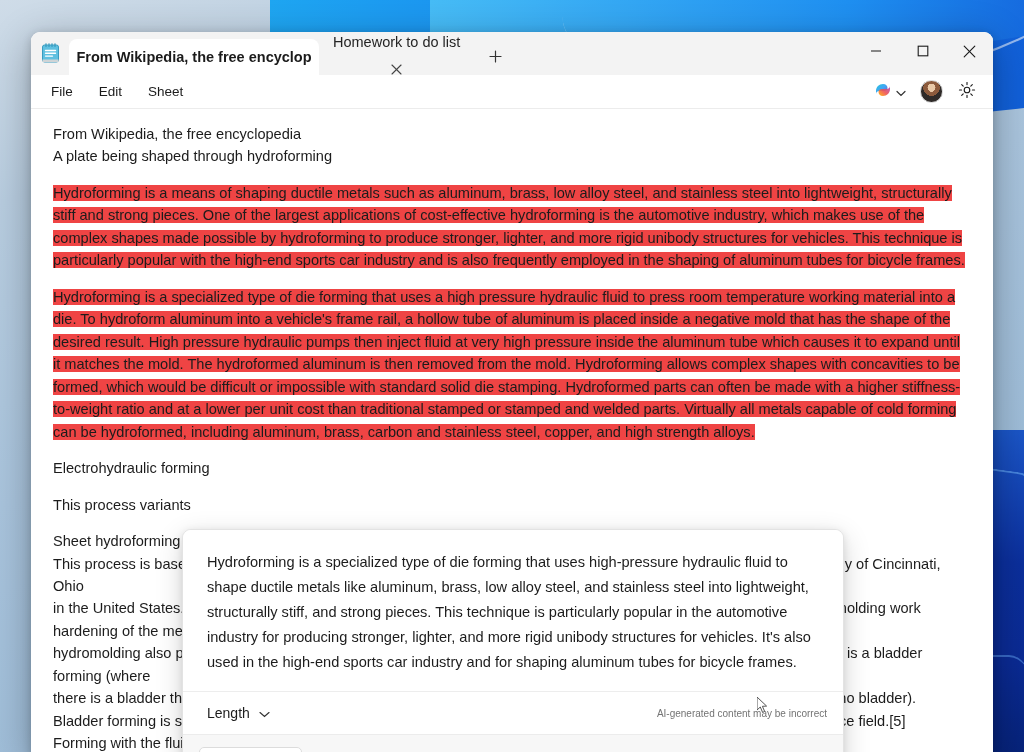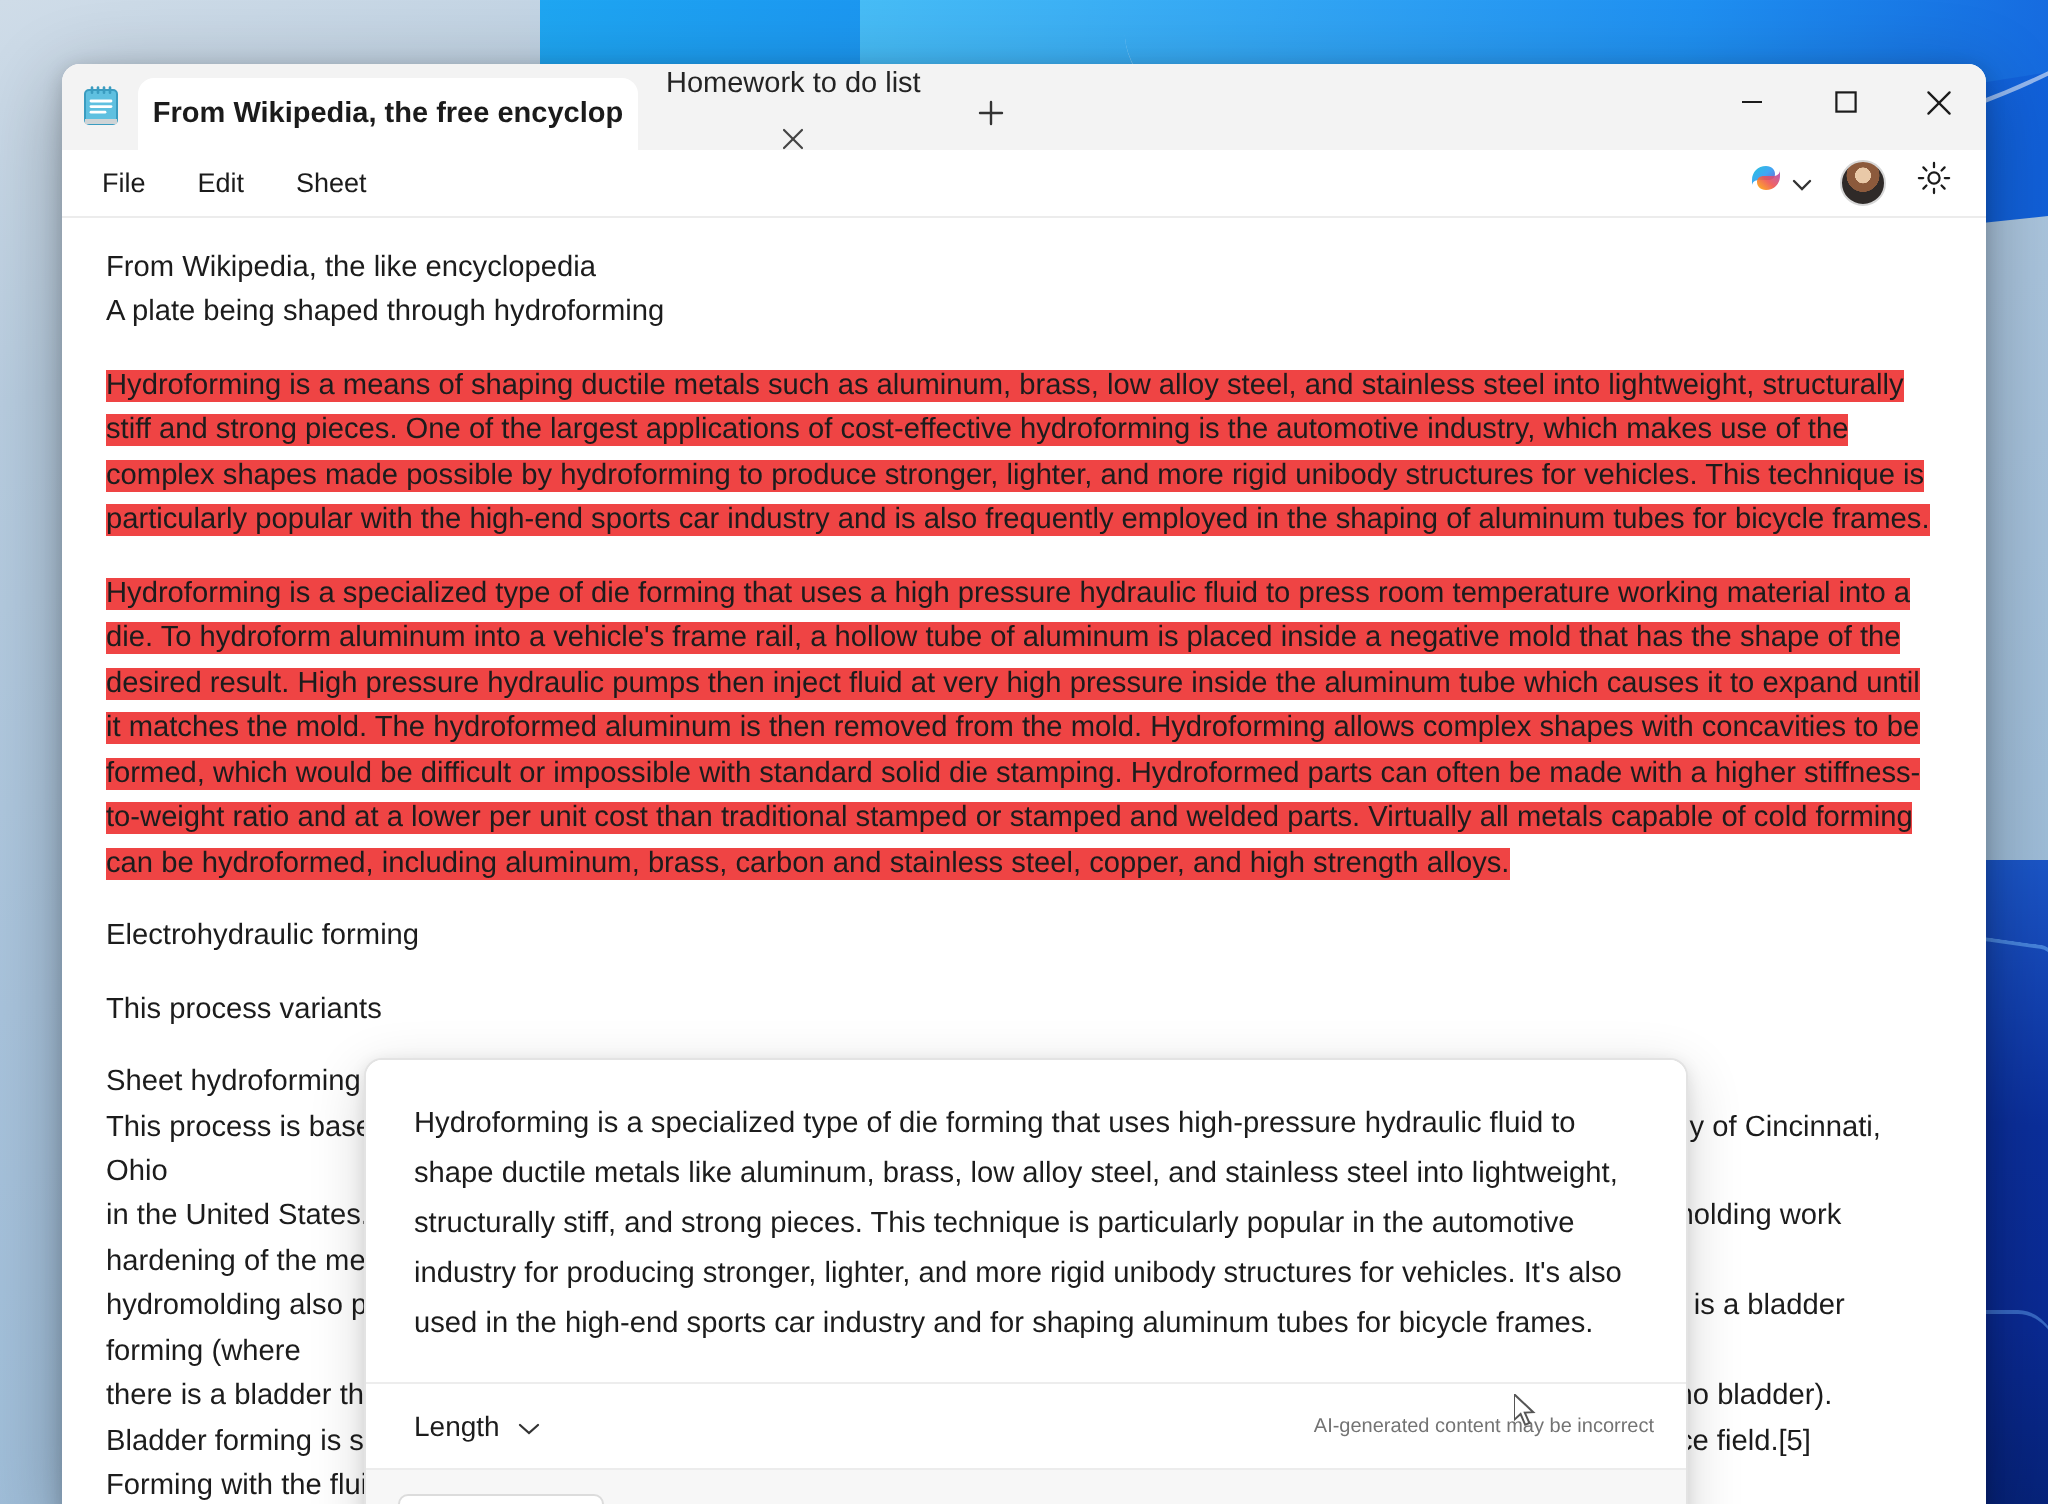--- a/index.html
+++ b/index.html
@@ -296,21 +296,21 @@
                   <line x1="5.8" y1="14.2" x2="4.1" y2="15.9"></line>
               </g>
             </svg>
           </span>
         </div>
       </div>
     </div>
 
     <div class="docarea">
       <div class="doc">
-        <p class="tight">From Wikipedia, the like encyclopedia</p>
+        <p class="tight">From Wikipedia, the free encyclopedia</p>
         <p>A plate being shaped through hydroforming</p>
 
         <p>
           <span class="sel-block">Hydroforming is a means of shaping ductile metals such as aluminum, brass, low alloy steel, and stainless steel into lightweight, structurally stiff and strong pieces. One of the largest applications of cost-effective hydroforming is the automotive industry, which makes use of the complex shapes made possible by hydroforming to produce stronger, lighter, and more rigid unibody structures for vehicles. This technique is particularly popular with the high-end sports car industry and is also frequently employed in the shaping of aluminum tubes for bicycle frames.</span>
         </p>
 
         <p>
           <span class="sel-block">Hydroforming is a specialized type of die forming that uses a high pressure hydraulic fluid to press room temperature working material into a die. To hydroform aluminum into a vehicle's frame rail, a hollow tube of aluminum is placed inside a negative mold that has the shape of the desired result. High pressure hydraulic pumps then inject fluid at very high pressure inside the aluminum tube which causes it to expand until it matches the mold. The hydroformed aluminum is then removed from the mold. Hydroforming allows complex shapes with concavities to be formed, which would be difficult or impossible with standard solid die stamping. Hydroformed parts can often be made with a higher stiffness-to-weight ratio and at a lower per unit cost than traditional stamped or stamped and welded parts. Virtually all metals capable of cold forming can be hydroformed, including aluminum, brass, carbon and stainless steel, copper, and high strength alloys.</span>
         </p>
 

